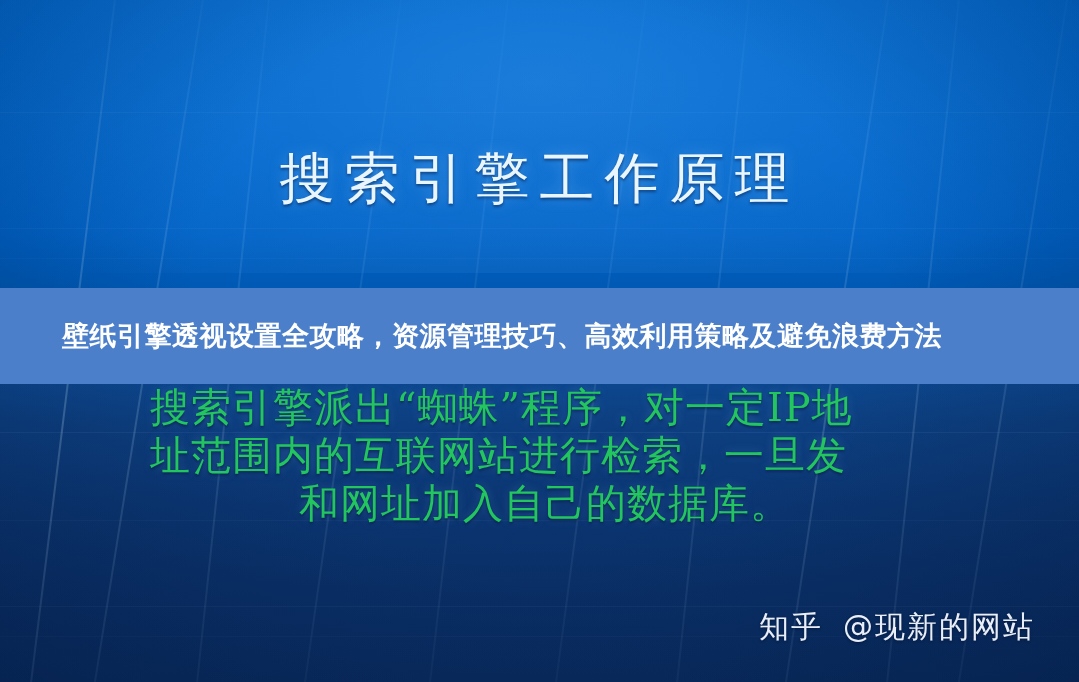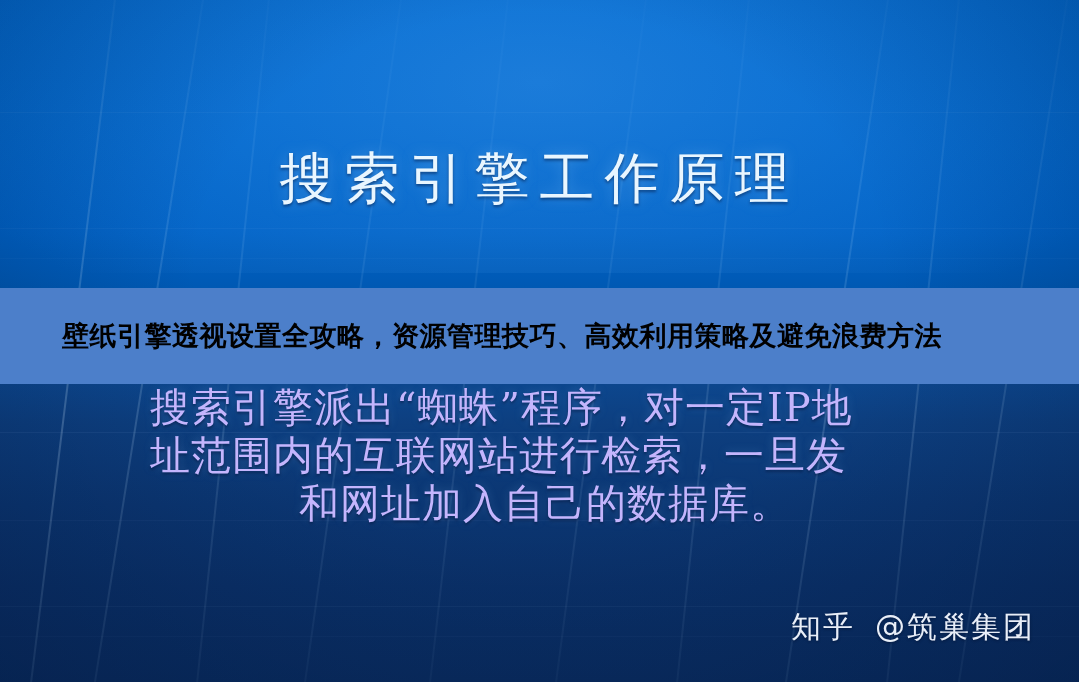--- a/index.html
+++ b/index.html
@@ -101,21 +101,21 @@
 
   
   .slide-body {
     position: absolute;
     left: 150px;
     width: 790px;
     top: 383px;
     font-family: "DejaVu Serif", "Liberation Serif", serif;
     font-size: 40px;
     line-height: 48px;
-    color: #c4b5fd;
+    color: #22c55e;
     text-align: justify;
     text-align-last: center;
     letter-spacing: 1px;
     text-shadow:
       0 2px 3px rgba(0,20,60,0.6),
       0 0 10px rgba(140,200,255,0.25);
   }
   .slide-body .line {
     display: block;
     white-space: nowrap;
@@ -137,21 +137,21 @@
     height: 96px;
     background: #4c7fca;
     box-shadow: 0 0 0 0 rgba(0,0,0,0);
     display: flex;
     align-items: center;
   }
   .title-banner .title-text {
     padding: 0 62px;
     width: 100%;
     box-sizing: border-box;
-    color: #000000;
+    color: #ffffff;
     font-weight: bold;
     font-size: 27px;
     line-height: 40px;
     letter-spacing: 0.5px;
     text-align: left;
     font-family: "Liberation Sans", "DejaVu Sans", sans-serif;
   }
 
   
   .watermark {
@@ -217,16 +217,16 @@
       <span>和网址加入自己的数据库。</span>
     </span>
   </div>
 
   <div class="title-banner">
     <div class="title-text">壁纸引擎透视设置全攻略，资源管理技巧、高效利用策略及避免浪费方法</div>
   </div>
 
   <div class="watermark">
     <span class="wm-brand">知乎</span>
-    <span class="wm-user">@筑巢集团</span>
+    <span class="wm-user">@现新的网站</span>
   </div>
 
 </div>
 
 </body></html>

